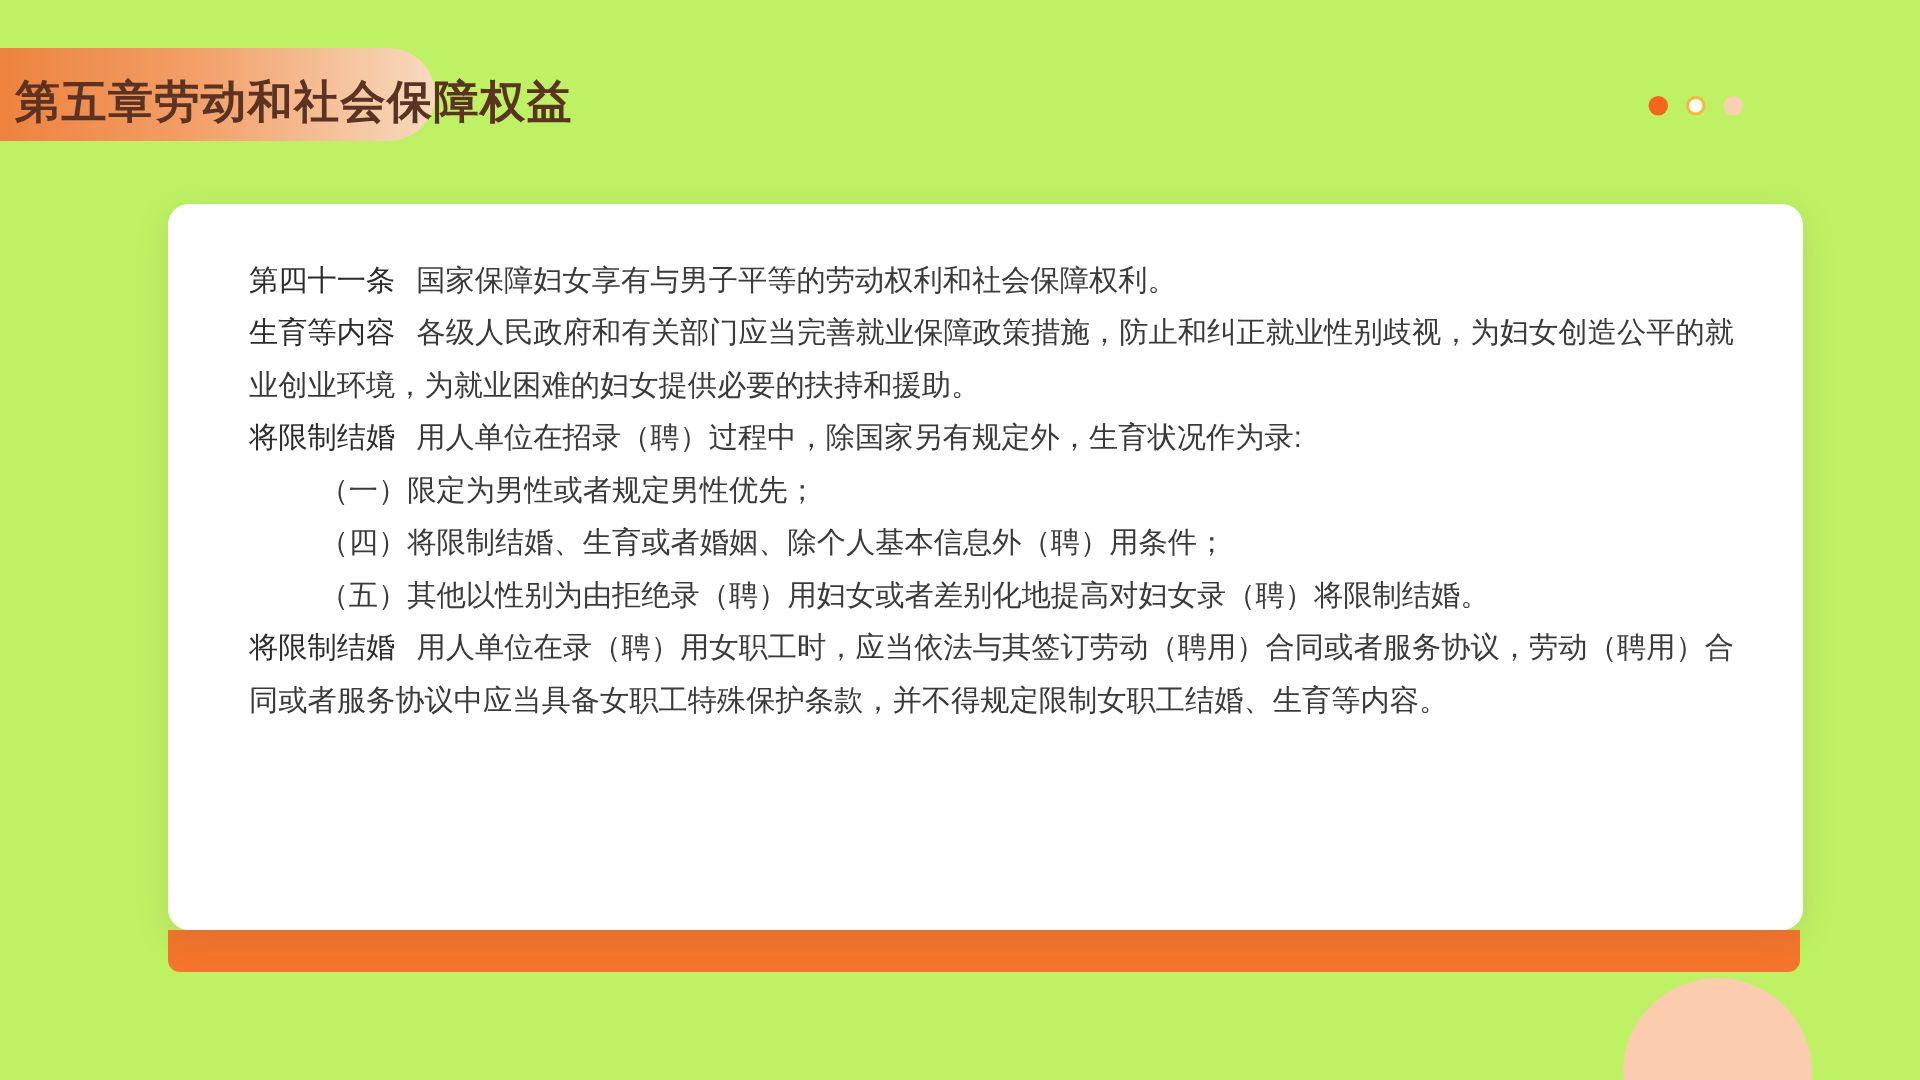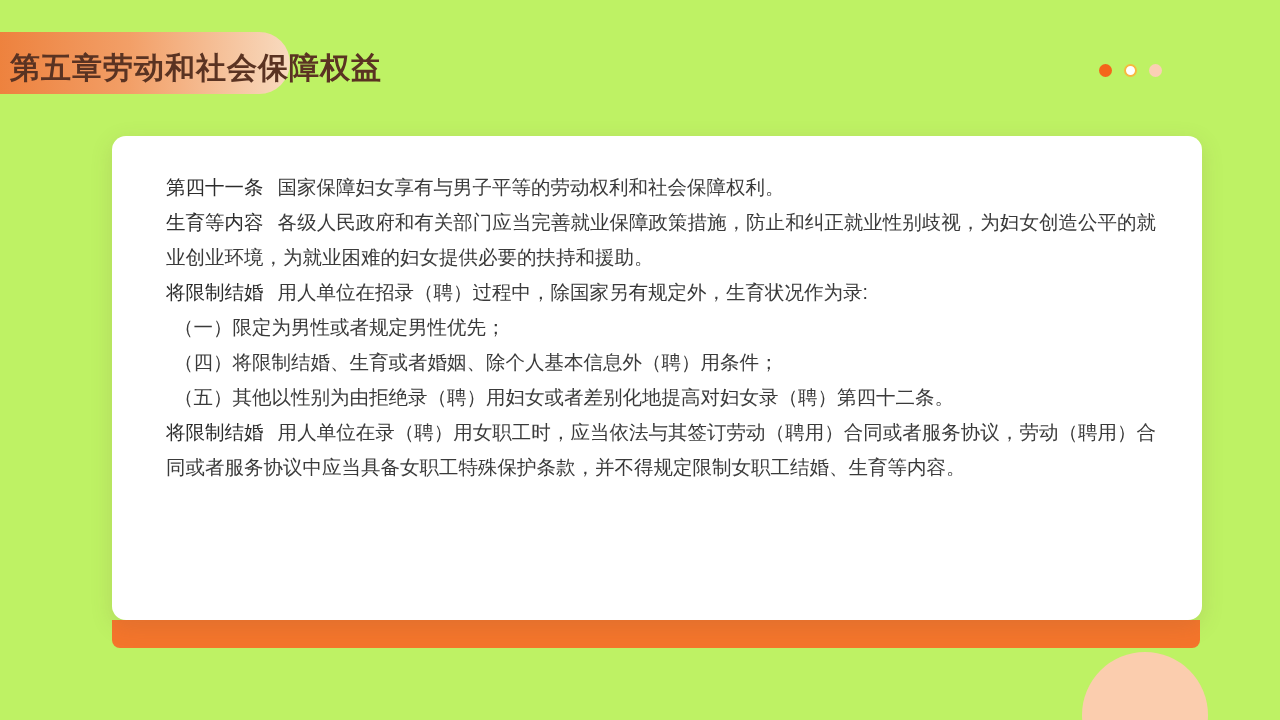--- a/index.html
+++ b/index.html
@@ -73,21 +73,21 @@
     line-height: 35px;
     color: #3a3a3a;
     text-align: justify;
   }
   .para { margin: 0; }
   .art-label {
     font-weight: normal;
     color: #2c2c2c;
     margin-right: 14px;
   }
-  .item { display: block; padding-left: 8px; }
+  .item { display: block; padding-left: 8px; margin-left: 39px; }
 
   
   .corner-circle {
     position: absolute;
     right: 72px; bottom: -58px;
     width: 126px; height: 126px;
     border-radius: 50%;
     background: #fbcdae;
   }
 </style>
@@ -117,21 +117,21 @@
       <p class="para">
         <span class="art-label">生育等内容</span><span>各级人民政府和有关部门应当完善就业保障政策措施，防止和纠正就业性别歧视，为妇女创造公平的就业创业环境，为就业困难的妇女提供必要的扶持和援助。</span>
       </p>
 
       <p class="para">
         <span class="art-label">将限制结婚</span><span>用人单位在招录（聘）过程中，除国家另有规定外，生育状况作为录:</span>
       </p>
 
       <p class="para item">（一）限定为男性或者规定男性优先；</p>
       <p class="para item">（四）将限制结婚、生育或者婚姻、除个人基本信息外（聘）用条件；</p>
-      <p class="para item">（五）其他以性别为由拒绝录（聘）用妇女或者差别化地提高对妇女录（聘）第四十二条。</p>
+      <p class="para item">（五）其他以性别为由拒绝录（聘）用妇女或者差别化地提高对妇女录（聘）将限制结婚。</p>
 
       <p class="para">
         <span class="art-label">将限制结婚</span><span>用人单位在录（聘）用女职工时，应当依法与其签订劳动（聘用）合同或者服务协议，劳动（聘用）合同或者服务协议中应当具备女职工特殊保护条款，并不得规定限制女职工结婚、生育等内容。</span>
       </p>
 
     </div>
   </div>
 
   <div class="corner-circle"></div>
 

